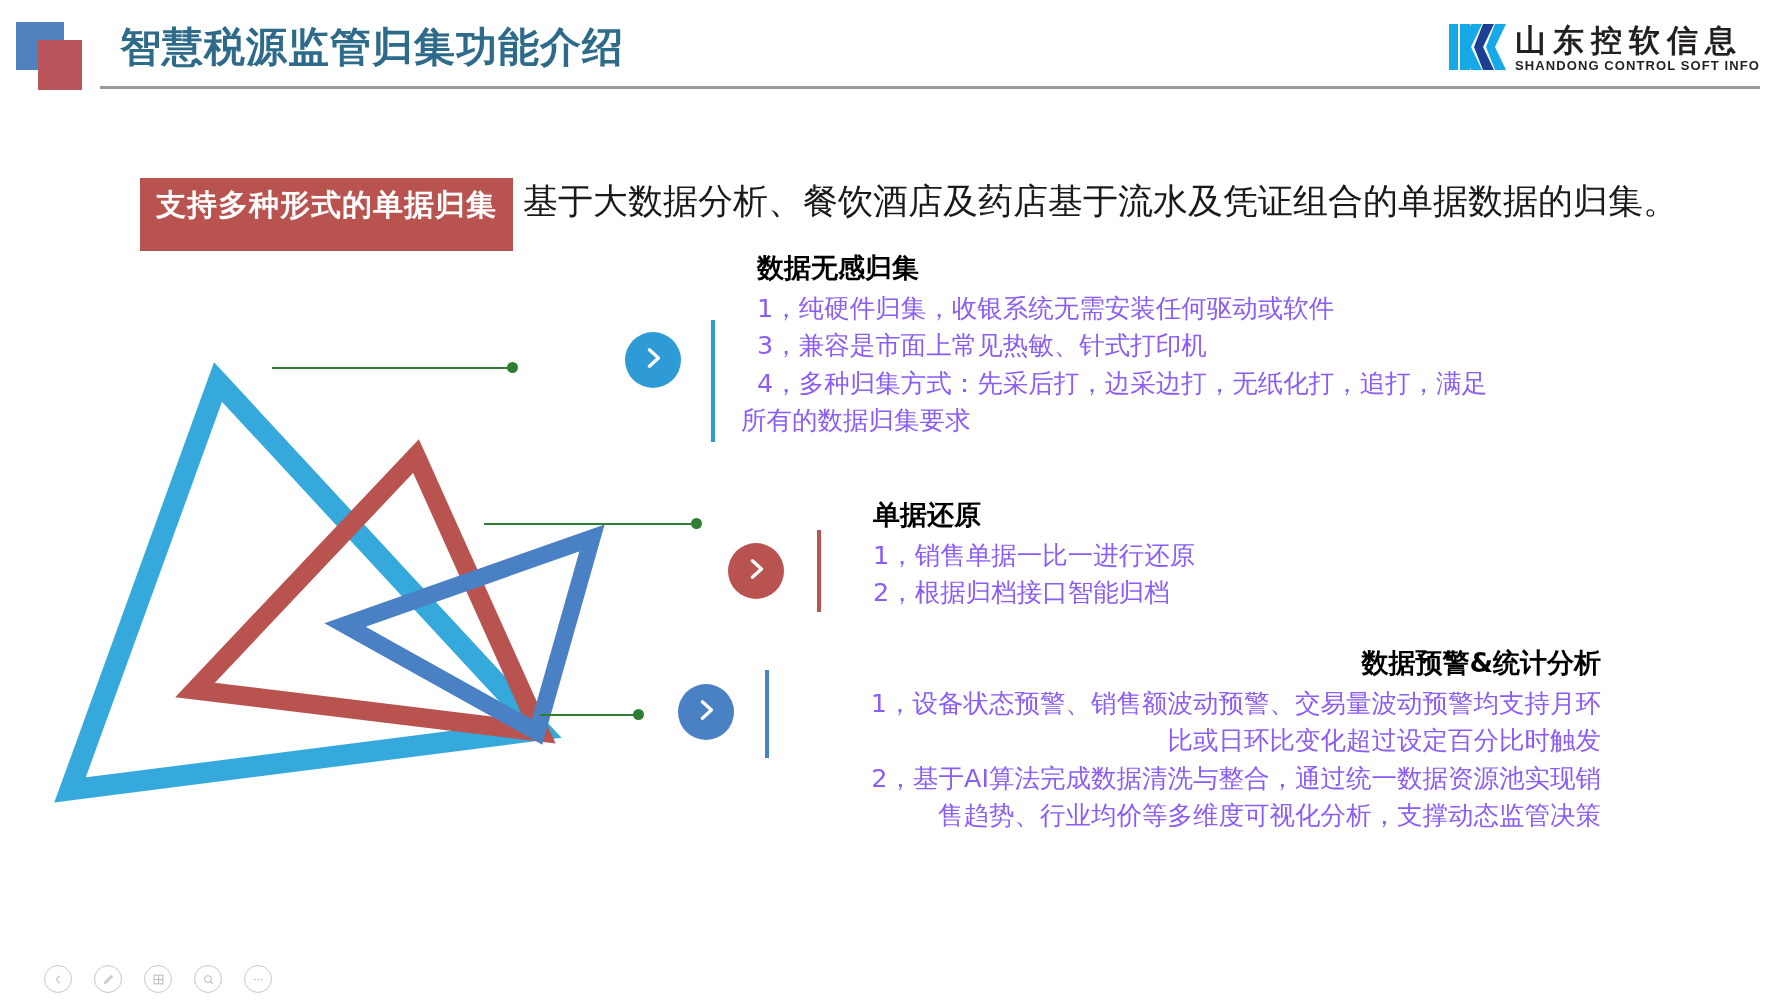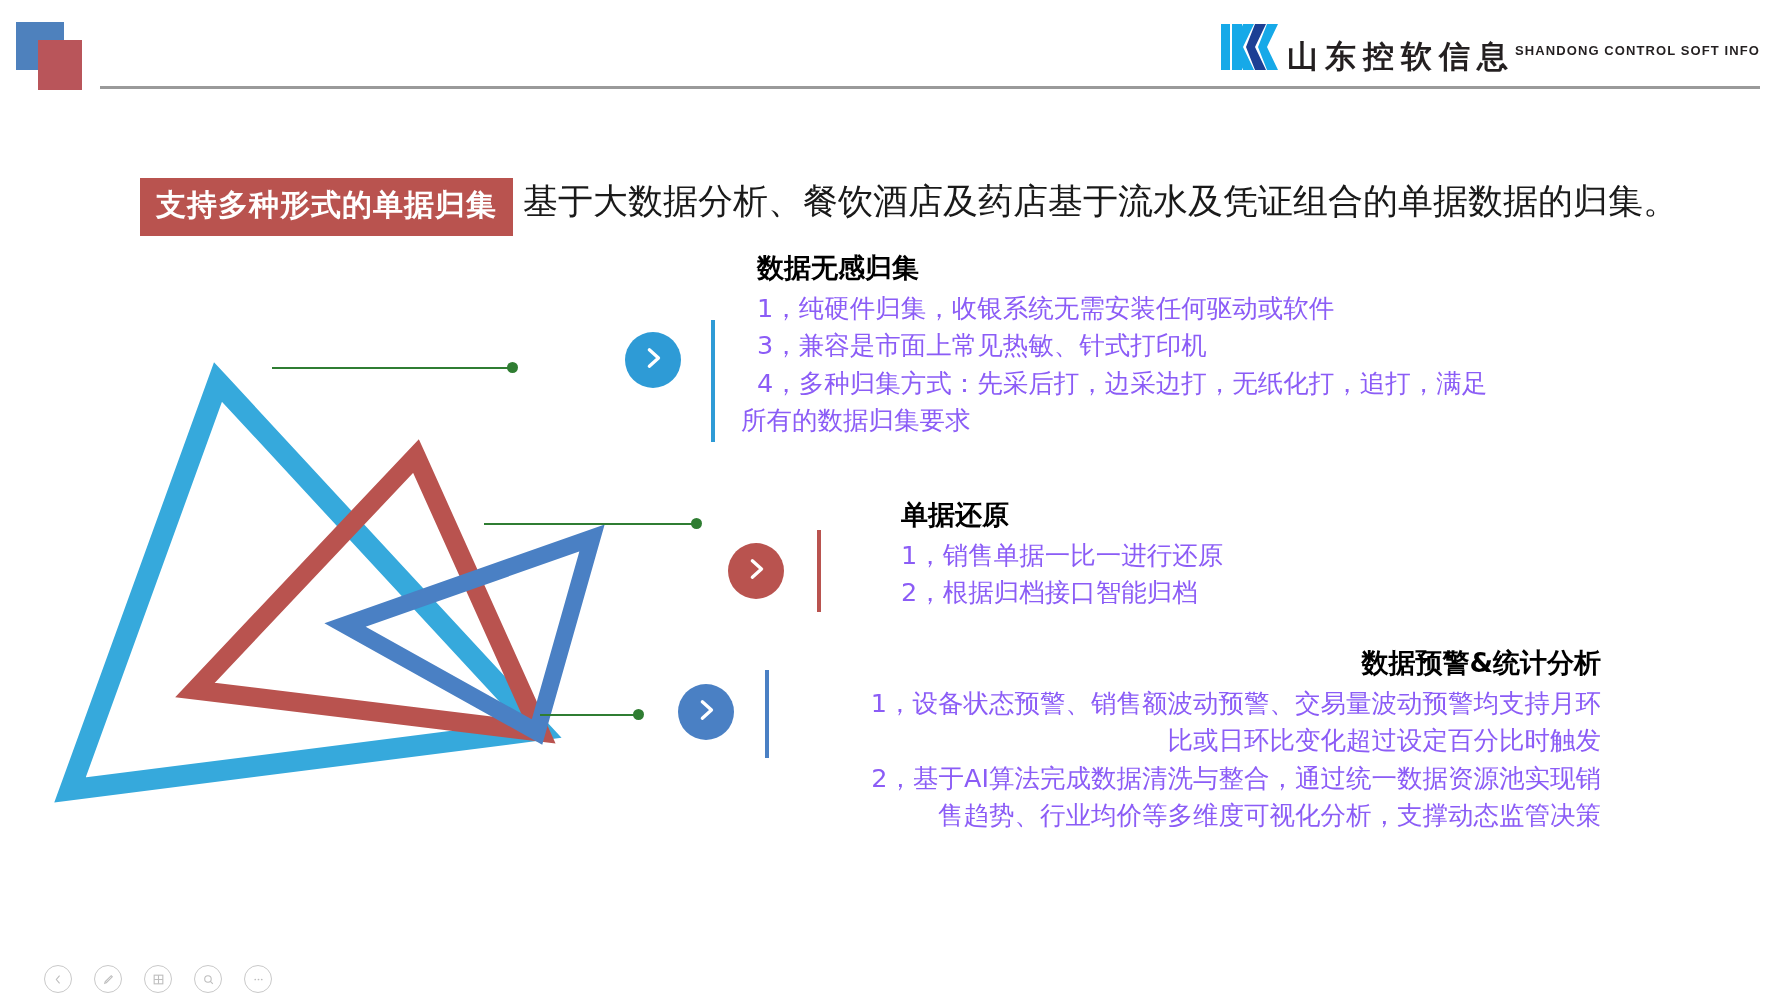--- a/index.html
+++ b/index.html
@@ -28,37 +28,37 @@
     font-family:"DejaVu Sans","Liberation Sans",sans-serif;
   }
   .hdr-rule{
     position:absolute;left:100px;top:86px;width:1660px;height:3px;
     background:#9a9a9a;
   }
 
   
   .logo-wrap{position:absolute;right:16px;top:22px;display:flex;align-items:flex-end;gap:8px;}
   .logo-mark{width:58px;height:50px;display:block;}
-  .logo-txt{display:flex;flex-direction:row;line-height:1;}
+  .logo-txt{display:flex;flex-direction:column;line-height:1;}
   .logo-cn{
     font-size:31px;font-weight:bold;color:#231f20;letter-spacing:7px;
     font-family:"DejaVu Sans","Liberation Sans",sans-serif;white-space:nowrap;
   }
   .logo-en{
     font-size:13px;font-weight:bold;color:#231f20;letter-spacing:1.1px;
     margin-top:3px;white-space:nowrap;
     font-family:"Liberation Sans",sans-serif;
   }
 
   
   .tag{
     position:absolute;left:140px;top:178px;
     background:#b9534f;color:#ffffff;
     font-size:30px;font-weight:bold;
-    padding:7px 16px 10px 16px;
+    padding:7px 16px 25px 16px;
     letter-spacing:1px;white-space:nowrap;
     font-family:"DejaVu Sans","Liberation Sans",sans-serif;
   }
   .subtitle{
     position:absolute;left:523px;top:178px;
     font-size:35px;color:#1a1a1a;white-space:nowrap;
     font-family:"DejaVu Sans","Liberation Sans",sans-serif;
   }
 
   
@@ -101,20 +101,21 @@
   }
   .boticon svg{width:13px;height:13px;}
 </style>
 </head>
 <body>
 
 <div class="slide">
 
   <div class="hdr-sq-blue"></div>
   <div class="hdr-sq-red"></div>
+  <div class="hdr-title">智慧税源监管归集功能介绍</div>
   <div class="hdr-rule"></div>
 
   <div class="logo-wrap">
     <span>
       <svg class="logo-mark" viewBox="0 0 58 50" xmlns="http://www.w3.org/2000/svg">
         <rect x="0" y="2" width="9" height="46" fill="#16a9e8"></rect>
         <polygon points="11,2 21,2 21,48 11,48" fill="#16a9e8"></polygon>
         <polygon points="22,2 33,2 22,25 33,48 22,48 13,25" fill="#16a9e8"></polygon>
         <polygon points="34,2 45,2 34,25 45,48 34,48 25,25" fill="#1c3f94"></polygon>
         <polygon points="46,2 57,2 46,25 57,48 46,48 37,25" fill="#16a9e8"></polygon>
@@ -166,21 +167,21 @@
 
   <div class="chev red" style="left:728px;top:543px;">
     <span>
       <svg viewBox="0 0 24 24" xmlns="http://www.w3.org/2000/svg">
         <path d="M8 3 L18 12 L8 21" fill="none" stroke="#ffffff" stroke-width="3.6" stroke-linecap="round" stroke-linejoin="round"></path>
       </svg>
     </span>
   </div>
   <div class="vbar" style="left:817px;top:530px;height:82px;background:#b9534f;"></div>
 
-  <div class="blk" style="left:873px;top:497px;width:700px;margin-left:28px;">
+  <div class="blk" style="left:873px;top:497px;width:700px;">
     <h3>单据还原</h3>
     <p>1，销售单据一比一进行还原</p>
     <p>2，根据归档接口智能归档</p>
   </div>
 
   <div class="chev blue2" style="left:678px;top:684px;">
     <span>
       <svg viewBox="0 0 24 24" xmlns="http://www.w3.org/2000/svg">
         <path d="M8 3 L18 12 L8 21" fill="none" stroke="#ffffff" stroke-width="3.6" stroke-linecap="round" stroke-linejoin="round"></path>
       </svg>

